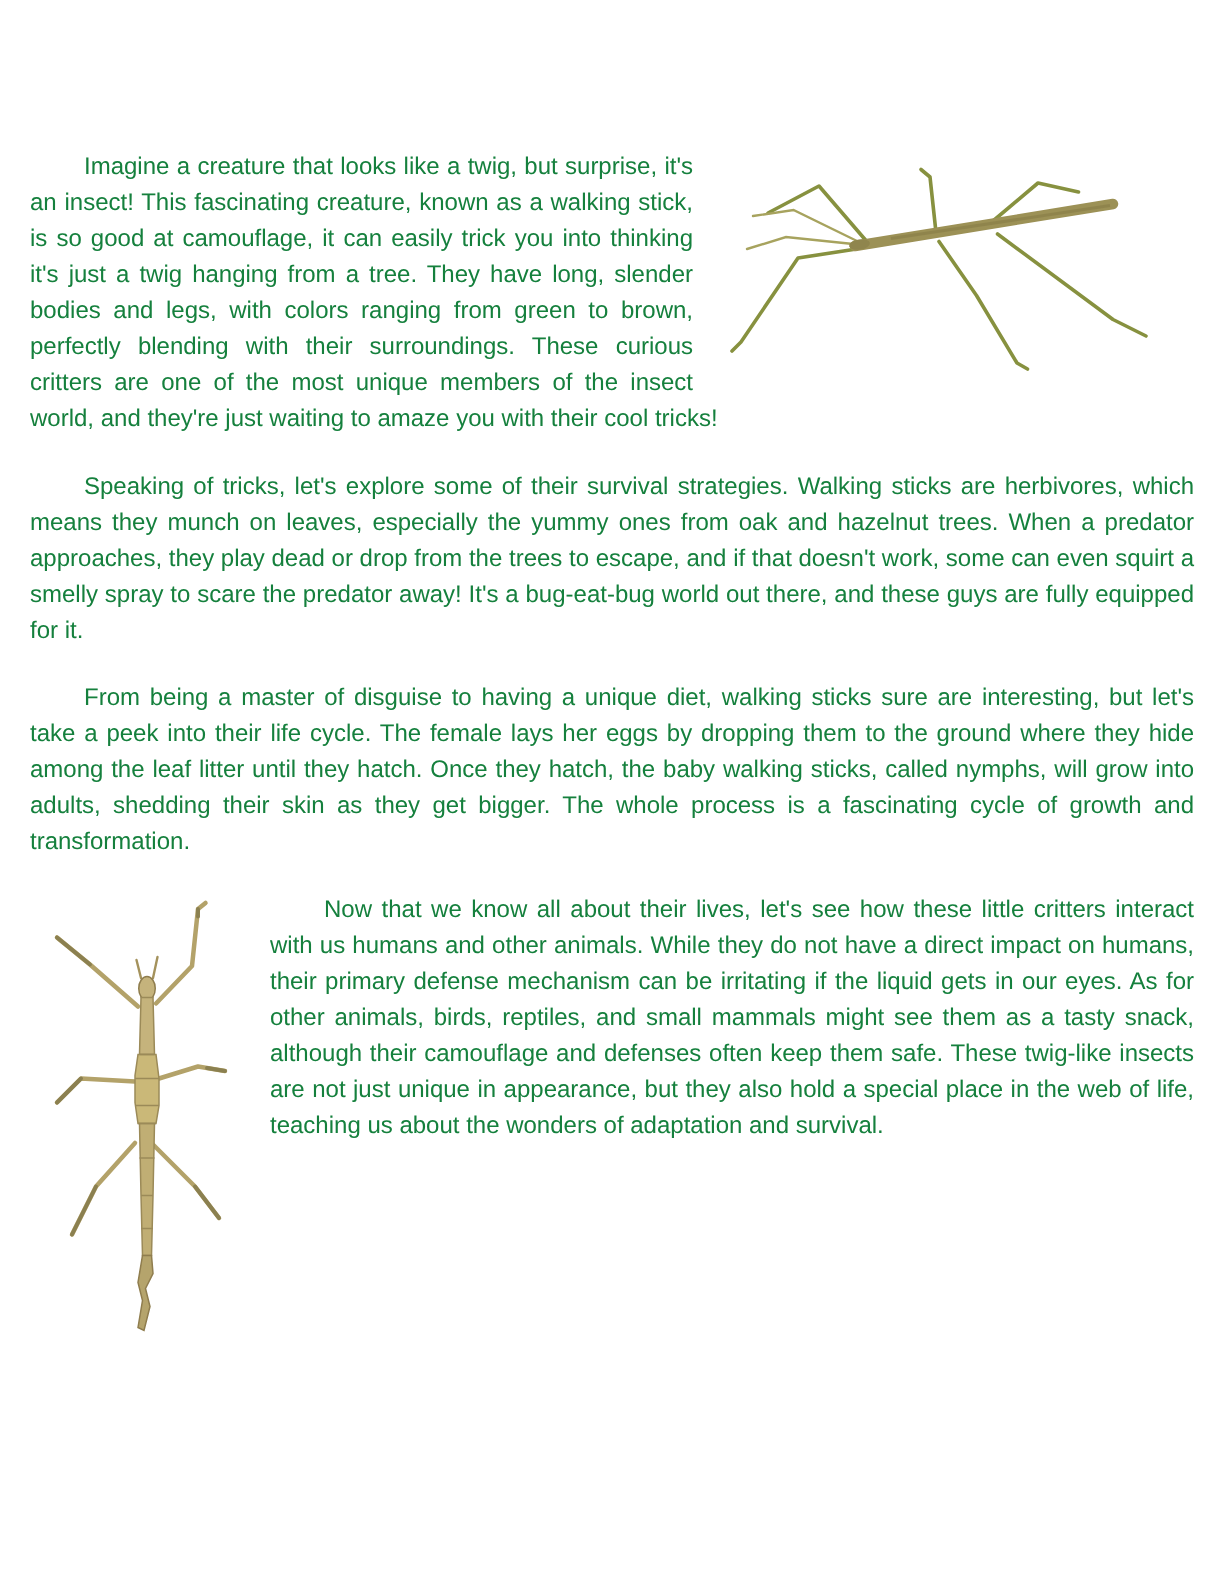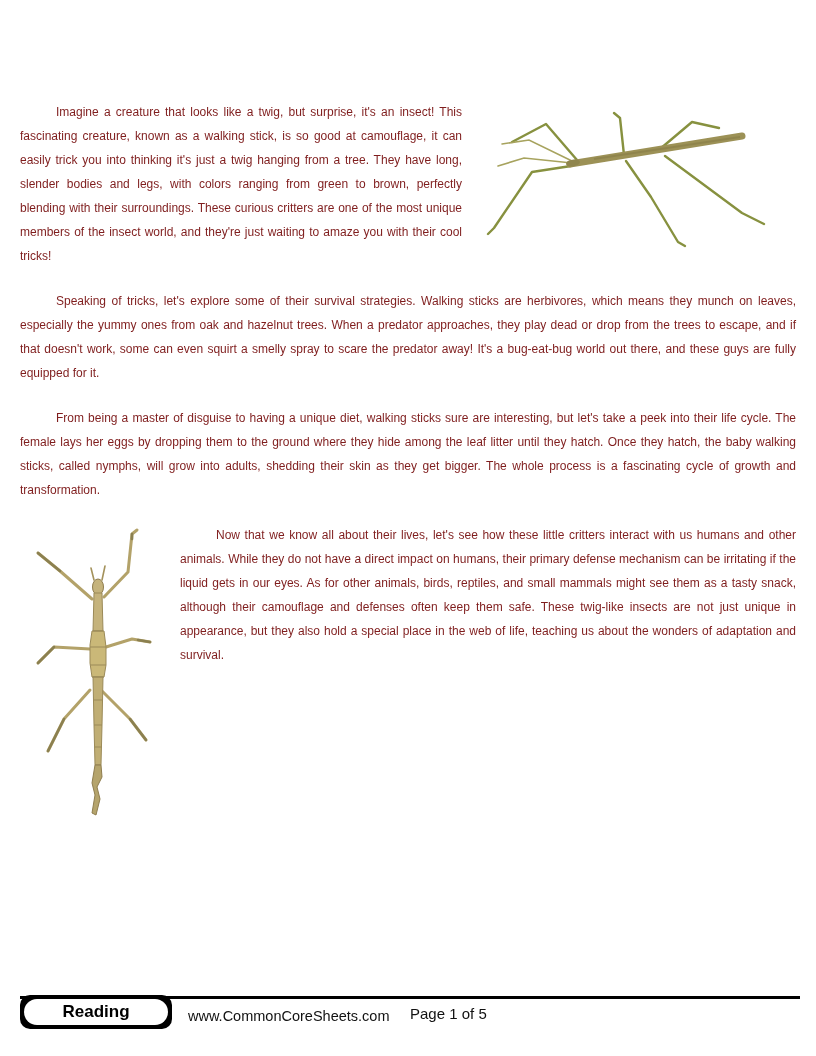--- a/index.html
+++ b/index.html
@@ -20,22 +20,22 @@
   .logo { position:absolute; left:18px; top:11px; }
   .title {
     position:absolute; left:0; top:43px; width:660px;
     text-align:center; font-size:17.5px; letter-spacing:.2px; color:#111;
   }
   .name-label { position:absolute; left:555px; top:46px; font-size:15px; color:#111; }
 
   
   .content { position:absolute; left:20px; top:100px; width:776px; }
   .body-text {
-    font-size:12px; line-height:24px; text-align:justify; text-indent:36px;
-    margin:0 0 21px 0; color:#7f1d1d;
+    font-size:16px; line-height:24px; text-align:justify; text-indent:36px;
+    margin:0 0 21px 0; color:#15803d;
   }
   .para-block { margin:0 0 21px 0; }
   .para-block .body-text { margin:0; }
   .fig-right { float:right; width:322px; height:158px; margin:0 0 10px 12px; }
   .fig-left  { float:left;  width:150px; height:296px; margin:2px 10px 0 0; }
 
   
   .footer { position:absolute; left:20px; top:995px; width:780px; height:42px; }
   .footer-rule { position:absolute; left:0; top:1px; width:780px; height:3px; background:#000; }
   .badge { position:absolute; left:0; top:0; width:152px; height:34px; background:#000; border-radius:10px; }
@@ -127,22 +127,14 @@
             <line x1="74" y1="200" x2="82" y2="200"></line>
             <line x1="74" y1="222" x2="82" y2="222"></line>
           </g>
         </svg>
       </div>
       <p class="body-text">Now that we know all about their lives, let's see how these little critters interact with us humans and other animals. While they do not have a direct impact on humans, their primary defense mechanism can be irritating if the liquid gets in our eyes. As for other animals, birds, reptiles, and small mammals might see them as a tasty snack, although their camouflage and defenses often keep them safe. These twig-like insects are not just unique in appearance, but they also hold a special place in the web of life, teaching us about the wonders of adaptation and survival.</p>
     </div>
 
   </div>
 
-  <div class="footer">
-    <div class="footer-rule"></div>
-    <div class="badge">
-      <div class="badge-pill">Reading</div>
-    </div>
-    <div class="site-url">www.CommonCoreSheets.com</div>
-    <div class="page-info">Page 1 of 5</div>
-  </div>
 
 </div>
 
 </body></html>

